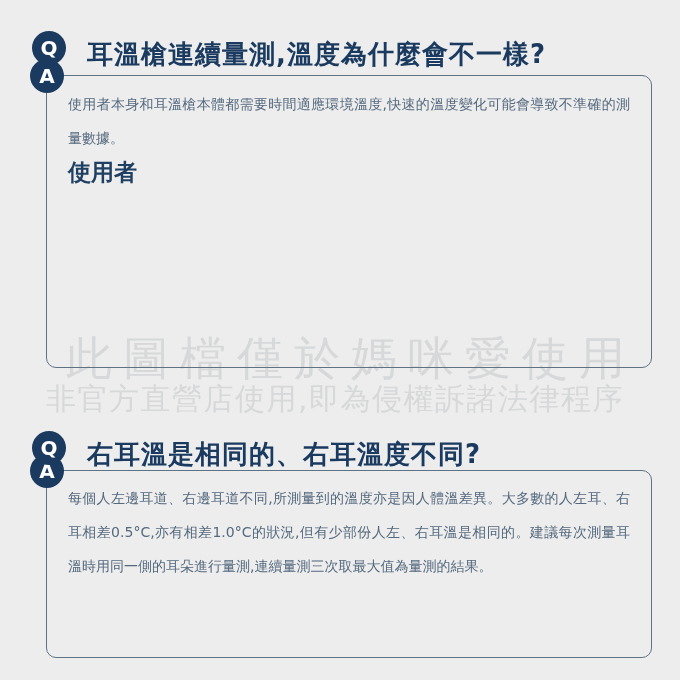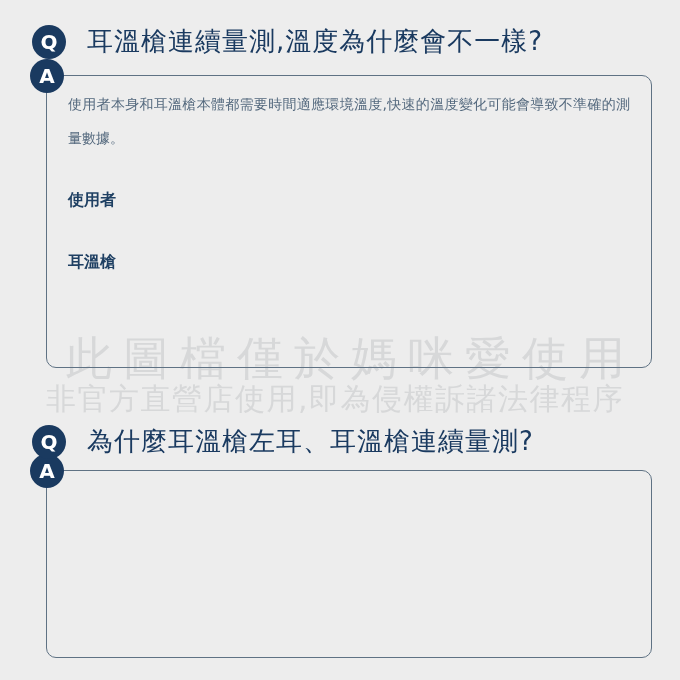--- a/index.html
+++ b/index.html
@@ -40,23 +40,24 @@
   .badge{
     width:34px;height:34px;border-radius:50%;
     background:var(--accent);
     color:var(--badge-text);
     font-weight:bold;font-size:20px;
     display:flex;align-items:center;justify-content:center;
     flex:0 0 auto;
   }
   .qtitle{
     color:var(--accent);
-    font-size:26px;font-weight:normal;
+    font-size:26px;font-weight:bold;
     letter-spacing:1px;
     white-space:nowrap;
+    margin-top:13px;
   }
   
   .abox{
     position:absolute;left:46px;width:606px;z-index:1;
     border:1.5px solid var(--border);
     border-radius:10px;
     background:transparent;
   }
   .abox1{top:75px;height:293px;padding:11px 21px 10px;}
   .abox2{top:470px;height:188px;padding:10px 21px 8px;}
@@ -65,47 +66,46 @@
     left:-17px;top:-17px;
     z-index:3;
   }
   .body{
     color:var(--body-text);
     font-size:14px;line-height:34px;
     text-align:justify;
   }
   .subhead{
     color:var(--subhead);
-    font-size:16px;line-height:34px;
+    font-size:23px;line-height:34px;
     font-weight:bold;
-    margin-top:28px;
   }
 </style>
 </head>
 <body>
 
 <div class="page">
 
   <div class="wm wm1">此圖檔僅於媽咪愛使用</div>
   <div class="wm wm2">非官方直營店使用,即為侵權訴諸法律程序</div>
 
   <div class="qrow qrow1">
     <div class="badge">Q</div>
     <div class="qtitle">耳溫槍連續量測,溫度為什麼會不一樣?</div>
   </div>
 
   <div class="abox abox1">
     <div class="badge abadge">A</div>
     <p class="body">使用者本身和耳溫槍本體都需要時間適應環境溫度,快速的溫度變化可能會導致不準確的測量數據。</p>
     <p class="subhead">使用者</p>
-    <p class="subhead">耳溫槍</p>
   </div>
 
   <div class="qrow qrow2">
     <div class="badge">Q</div>
-    <div class="qtitle">為什麼耳溫槍左耳、耳溫槍連續量測?</div>
+    <div class="qtitle">右耳溫是相同的、右耳溫度不同?</div>
   </div>
 
   <div class="abox abox2">
     <div class="badge abadge">A</div>
+    <p class="body">每個人左邊耳道、右邊耳道不同,所測量到的溫度亦是因人體溫差異。大多數的人左耳、右耳相差0.5°C,亦有相差1.0°C的狀況,但有少部份人左、右耳溫是相同的。建議每次測量耳溫時用同一側的耳朵進行量測,連續量測三次取最大值為量測的結果。</p>
   </div>
 
 </div>
 
 </body></html>

